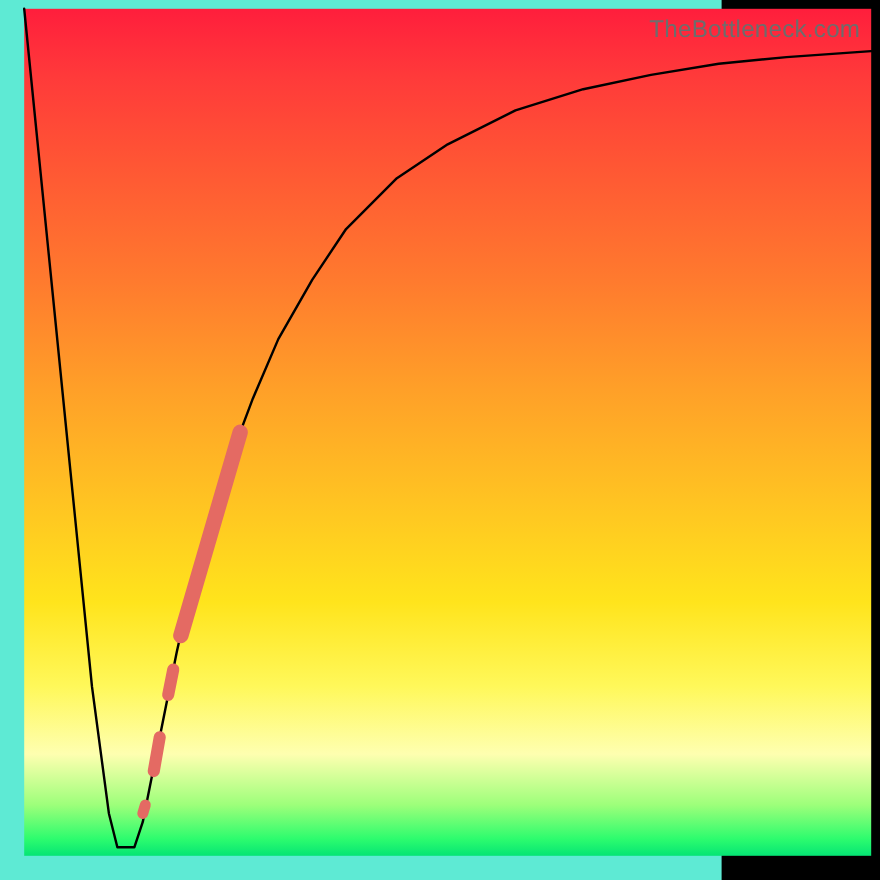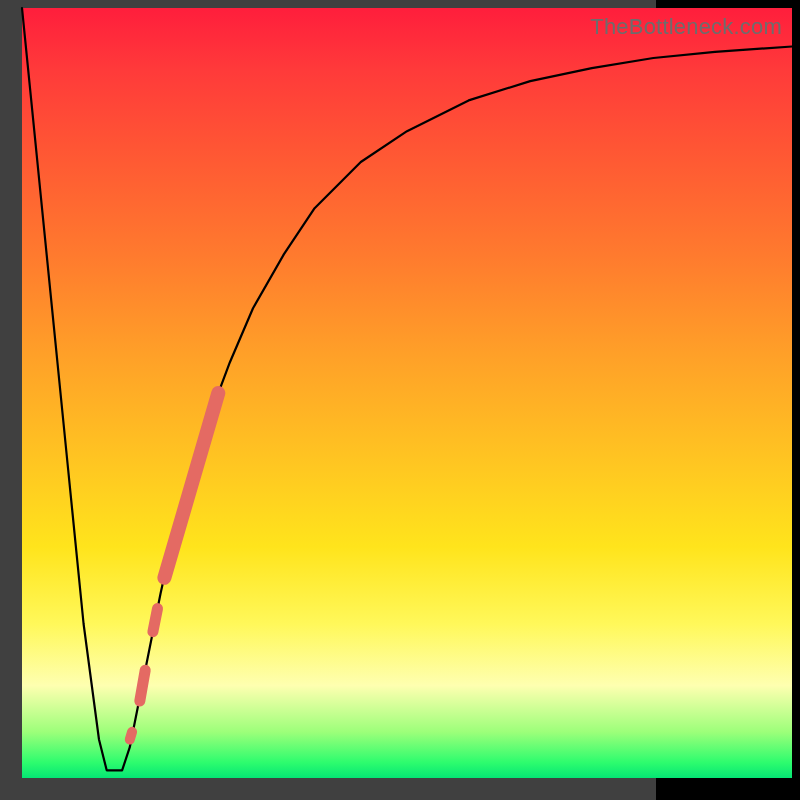--- a/index.html
+++ b/index.html
@@ -8,21 +8,21 @@
     width: 800px;
     height: 800px;
     overflow: hidden;
     background: #000;
     font-family: Arial, Helvetica, sans-serif;
   }
   .chart-wrap {
     position: relative;
     width: 656px;
     height: 800px;
-    background: #404040;
+    background: #5eead4;
   }
   .plot-area {
     position: absolute;
     left: 22px;
     top: 8px;
     width: 770px;
     height: 770px;
     
     background: linear-gradient(
       to bottom,

